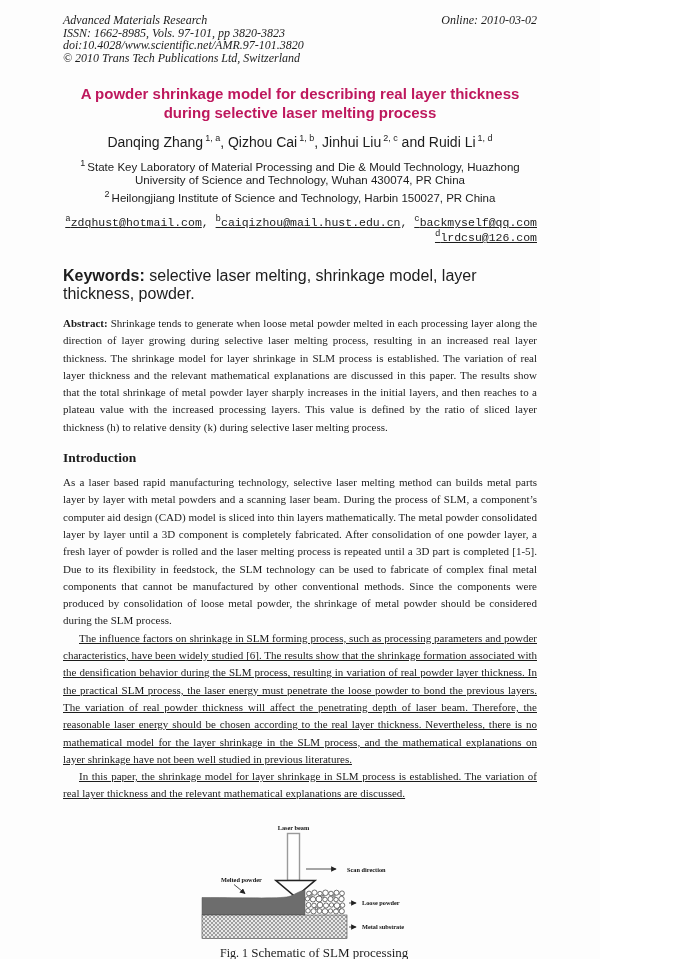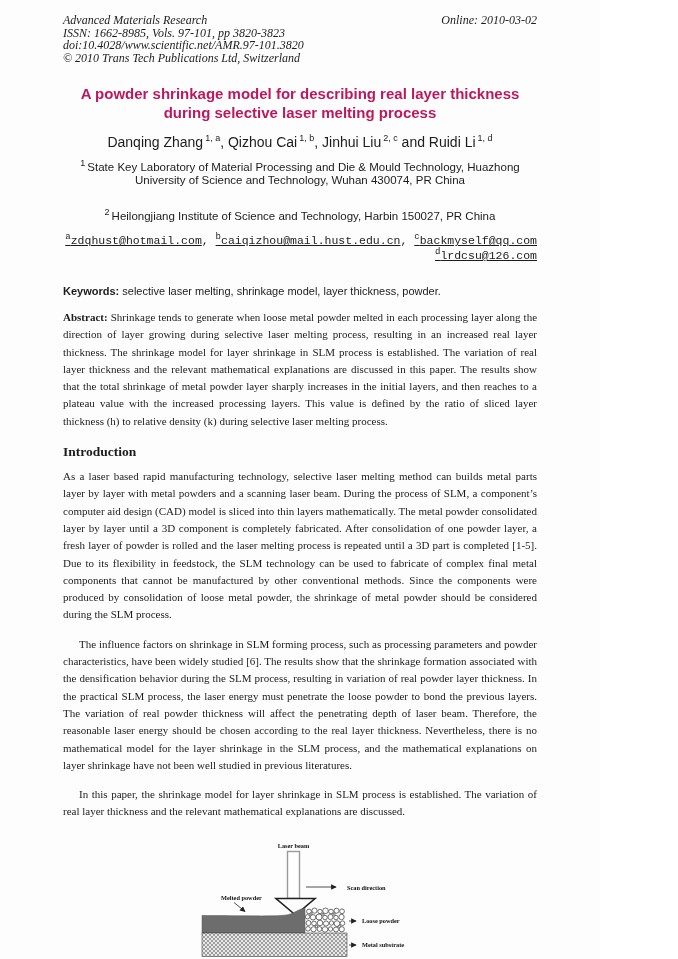--- a/index.html
+++ b/index.html
@@ -48,52 +48,52 @@
   .affil sup { margin-left: 0; margin-right: 2px; }
   .email-link sup { margin-left: 0; }
   .affil {
     margin-top: 6px;
     text-align: center;
     font-family: "Liberation Sans", sans-serif;
     font-size: 11.5px;
     line-height: 14px;
     max-width: 552px;
   }
-  .affil.second { margin-top: 18px; }
+  .affil.second { margin-top: 0; }
   .emails {
     margin-top: 9px;
     text-align: right;
     font-family: Liberation Mono, monospace;
     font-size: 11.5px;
   }
   .email-link { text-decoration: underline; cursor: pointer; }
   
   .keywords {
     margin-top: 23px;
     font-family: "Liberation Sans", sans-serif;
-    font-size: 11px;
+    font-size: 16px;
   }
   .keywords .kw-label { font-weight: bold; }
   
   .body-text {
     margin: 0;
     margin-top: 12px;
     font-size: 11px;
     line-height: 17.3px;
     text-align: justify;
   }
   .body-text .lead-label { font-weight: bold; }
   .section-heading {
     margin: 14px 0 0 0;
     font-size: 13.5px;
     font-weight: bold;
   }
   p.flow { margin-top: 0; }
   p.indent { text-indent: 16px; margin-top: 0; }
-  .para-group p + p { margin-top: 12px; }
+  .para-group p + p { margin-top: 0; text-decoration: underline; }
   
   .figure-wrap { margin-top: 14px; }
   .fig-svg { display: block; margin-left: 127px; }
   .fig-label {
     font-family: "Liberation Serif", serif;
     font-weight: bold;
     font-size: 6.3px;
     fill: #111;
   }
   .fig-caption {

